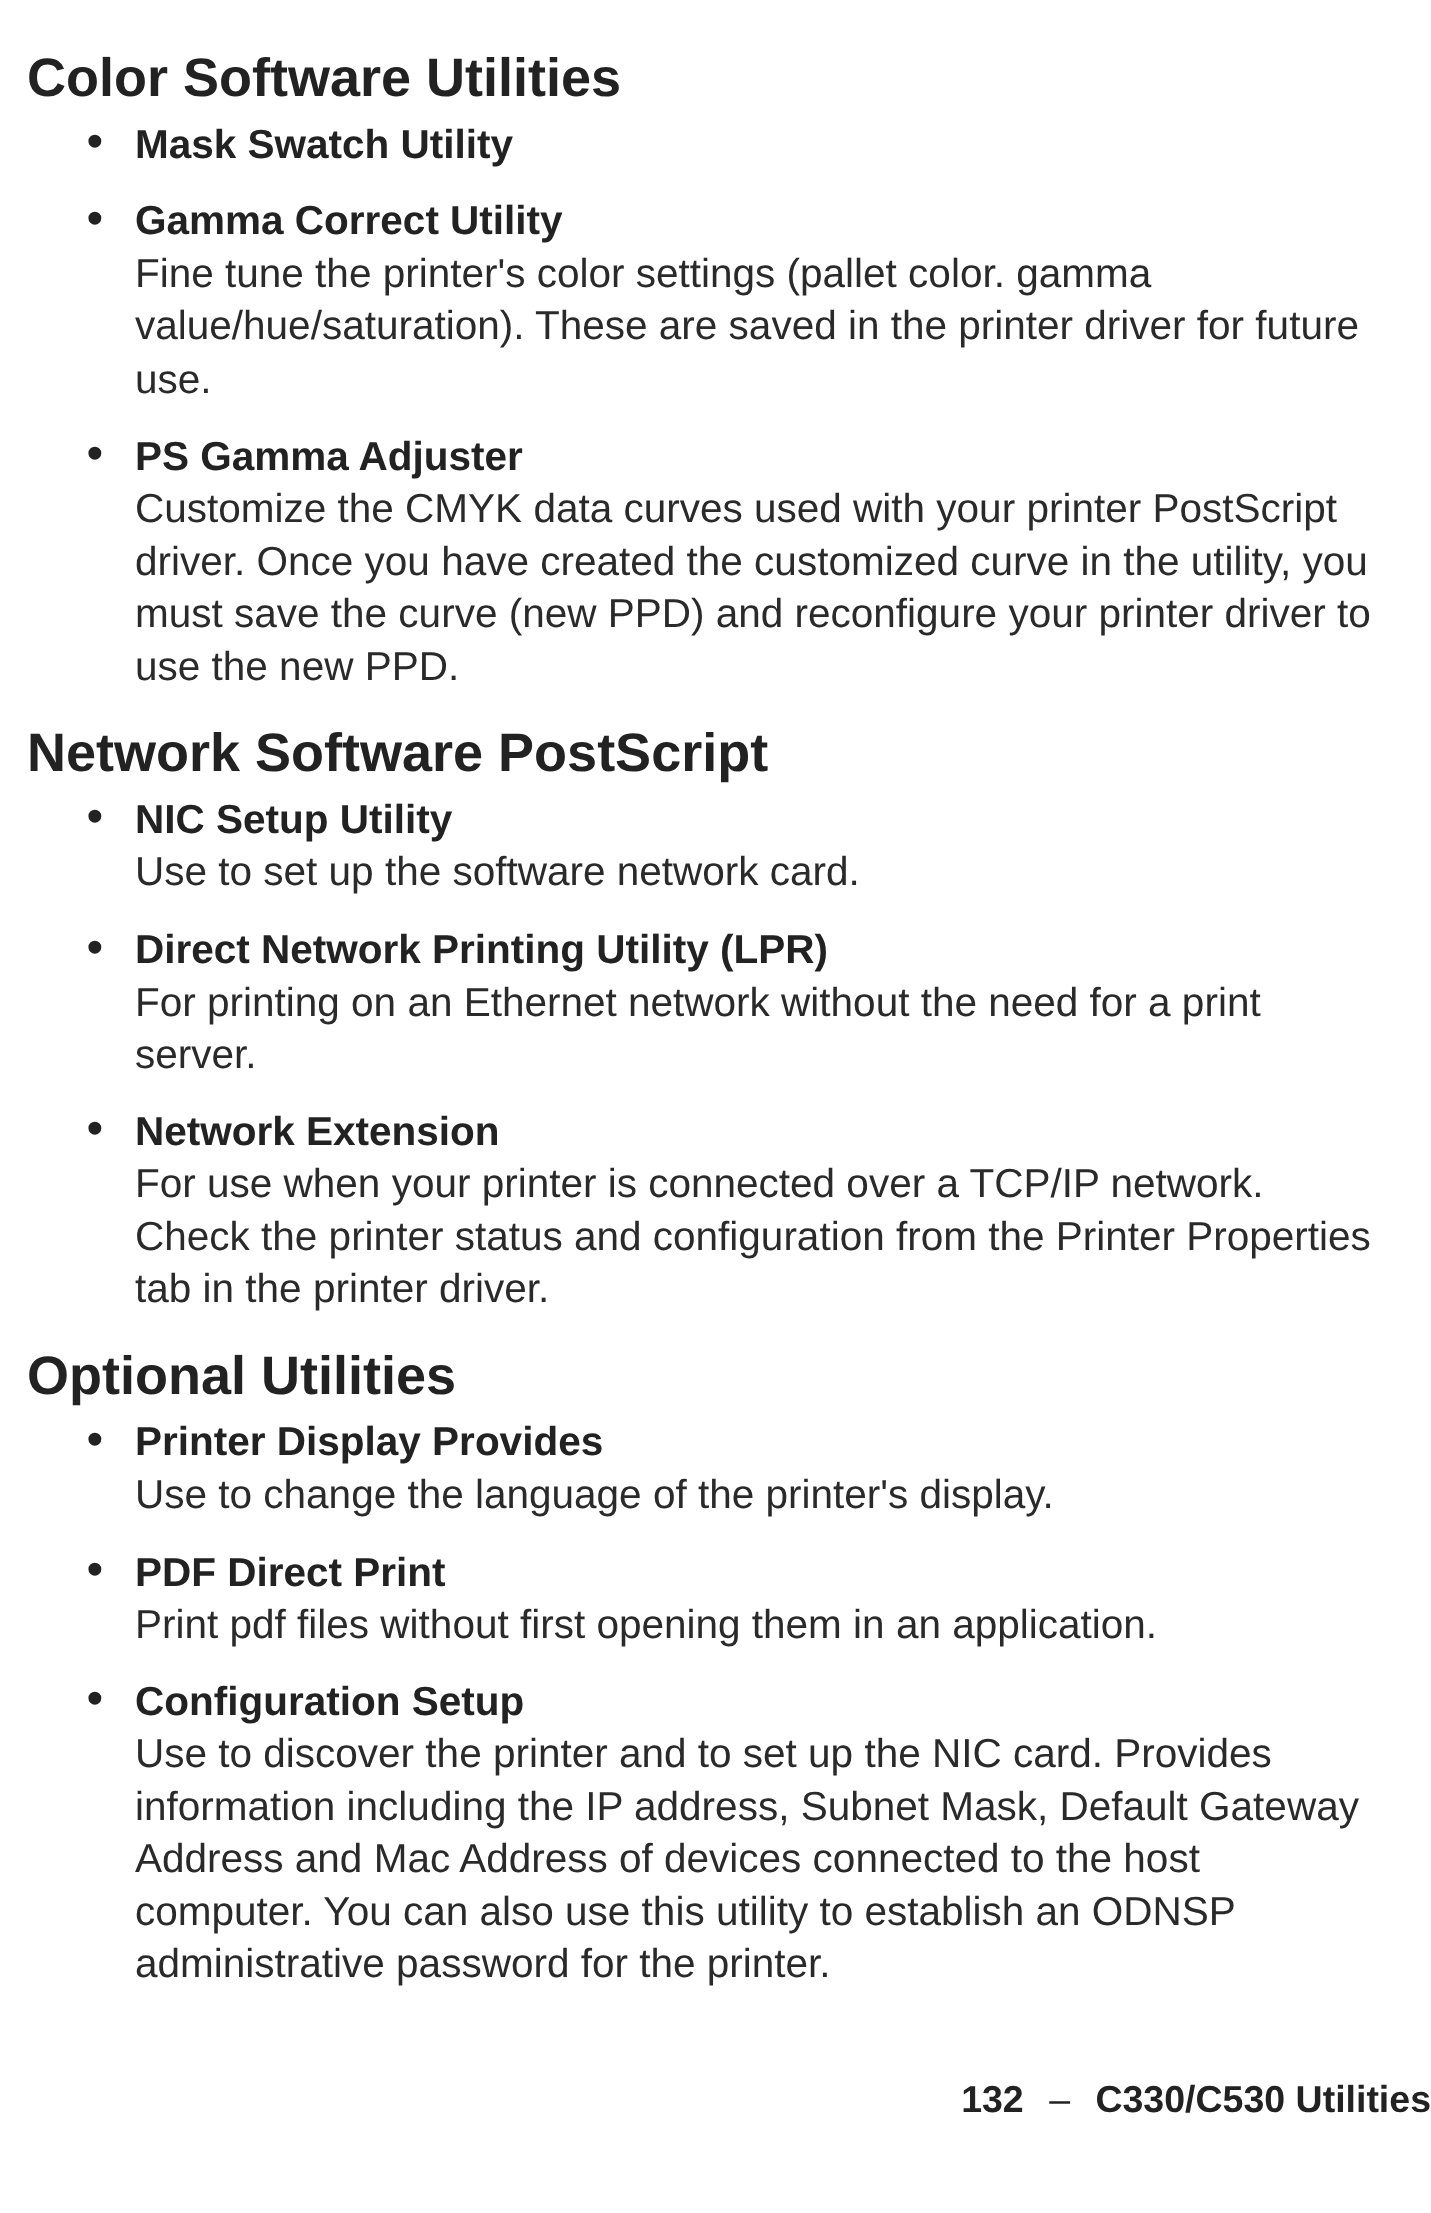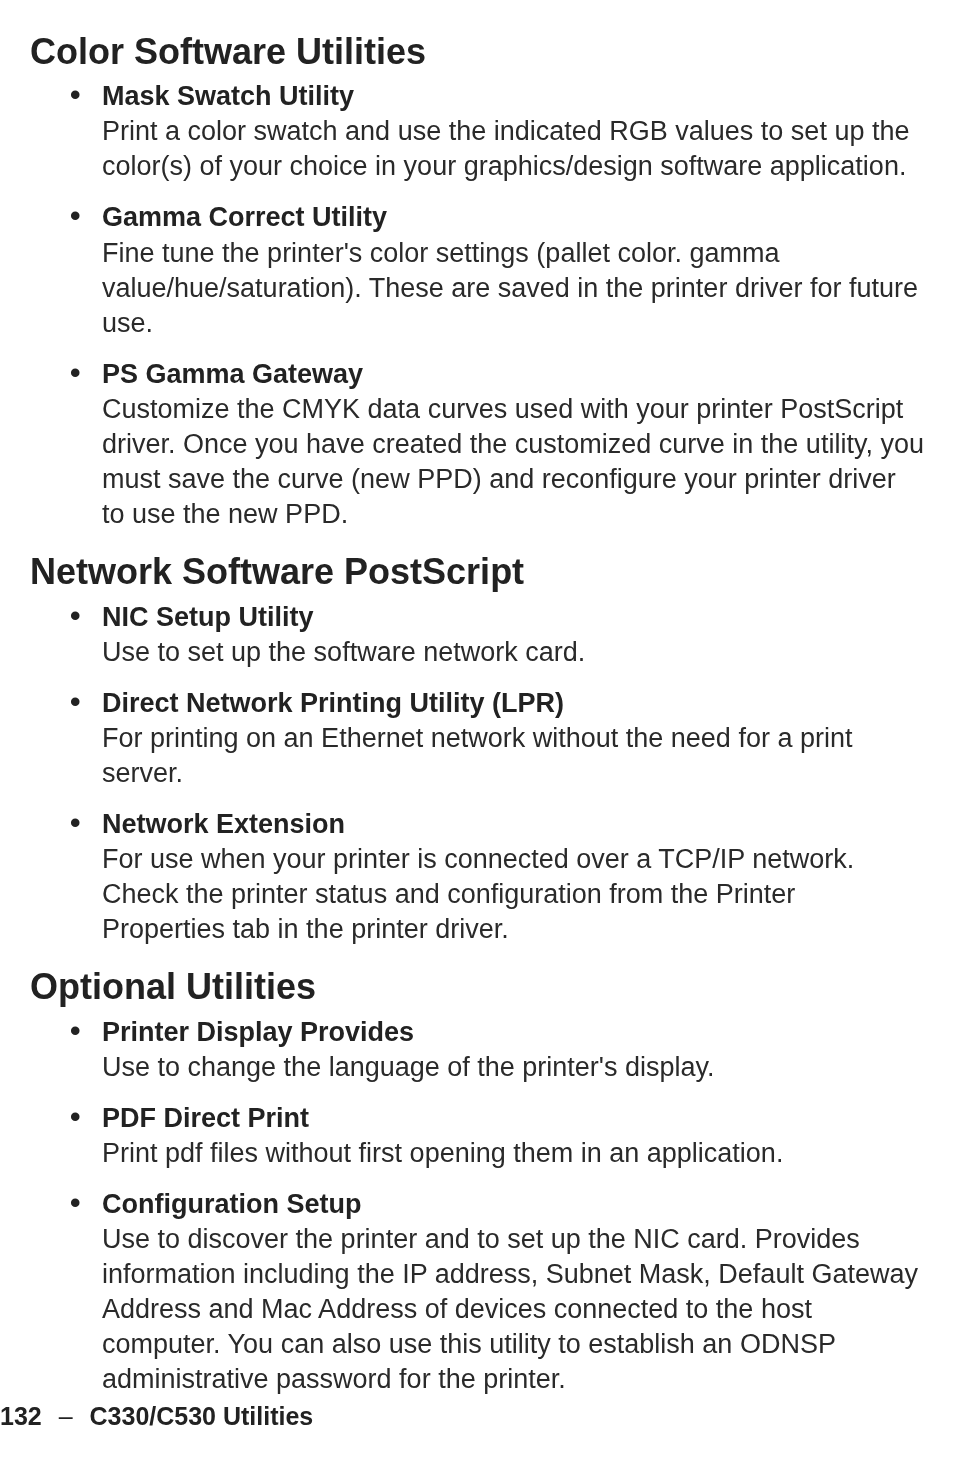--- a/index.html
+++ b/index.html
@@ -7,21 +7,21 @@
     padding: 0;
     background: #fff;
     font-family: Verdana, Geneva, Arial, sans-serif;
     color: #2a2a2a;
     width: 954px;
   }
   .page {
     box-sizing: border-box;
     width: 954px;
     min-height: 1475px;
-    padding: 20px 30px 0 30px;
+    padding: 20px 30px 0 18px;
     position: relative;
   }
   .section-heading {
     font-size: 36px;
     font-weight: 700;
     color: #222;
     margin: 10px 0 6px 0;
     line-height: 1.2;
   }
   ul.util-list {
@@ -51,50 +51,49 @@
     color: #222;
   }
   .item-body {
     font-size: 27px;
     font-weight: 400;
     color: #2a2a2a;
     display: block;
   }
   .footer {
     position: absolute;
-    bottom: 44px;
+    bottom: 60px;
     left: 0;
     right: 0;
-    text-align: left;
+    text-align: right;
     font-size: 25px;
     font-weight: 700;
     color: #222;
   }
   .footer .sep {
     font-weight: 400;
     padding: 0 10px;
   }
 </style>
 </head>
 <body>
 
 <div class="page">
 
   <h2 class="section-heading">Color Software Utilities</h2>
   <ul class="util-list">
     <li>
       <span class="item-title">Mask Swatch Utility</span>
-      <span class="item-body">Print a color swatch and use the indicated RGB values to set up the color(s) of your choice in your graphics/design software application.</span>
     </li>
     <li>
       <span class="item-title">Gamma Correct Utility</span>
       <span class="item-body">Fine tune the printer's color settings (pallet color. gamma value/hue/saturation). These are saved in the printer driver for future use.</span>
     </li>
     <li>
-      <span class="item-title">PS Gamma Gateway</span>
+      <span class="item-title">PS Gamma Adjuster</span>
       <span class="item-body">Customize the CMYK data curves used with your printer PostScript driver. Once you have created the customized curve in the utility, you must save the curve (new PPD) and reconfigure your printer driver to use the new PPD.</span>
     </li>
   </ul>
 
   <h2 class="section-heading">Network Software PostScript</h2>
   <ul class="util-list">
     <li>
       <span class="item-title">NIC Setup Utility</span>
       <span class="item-body">Use to set up the software network card.</span>
     </li>

